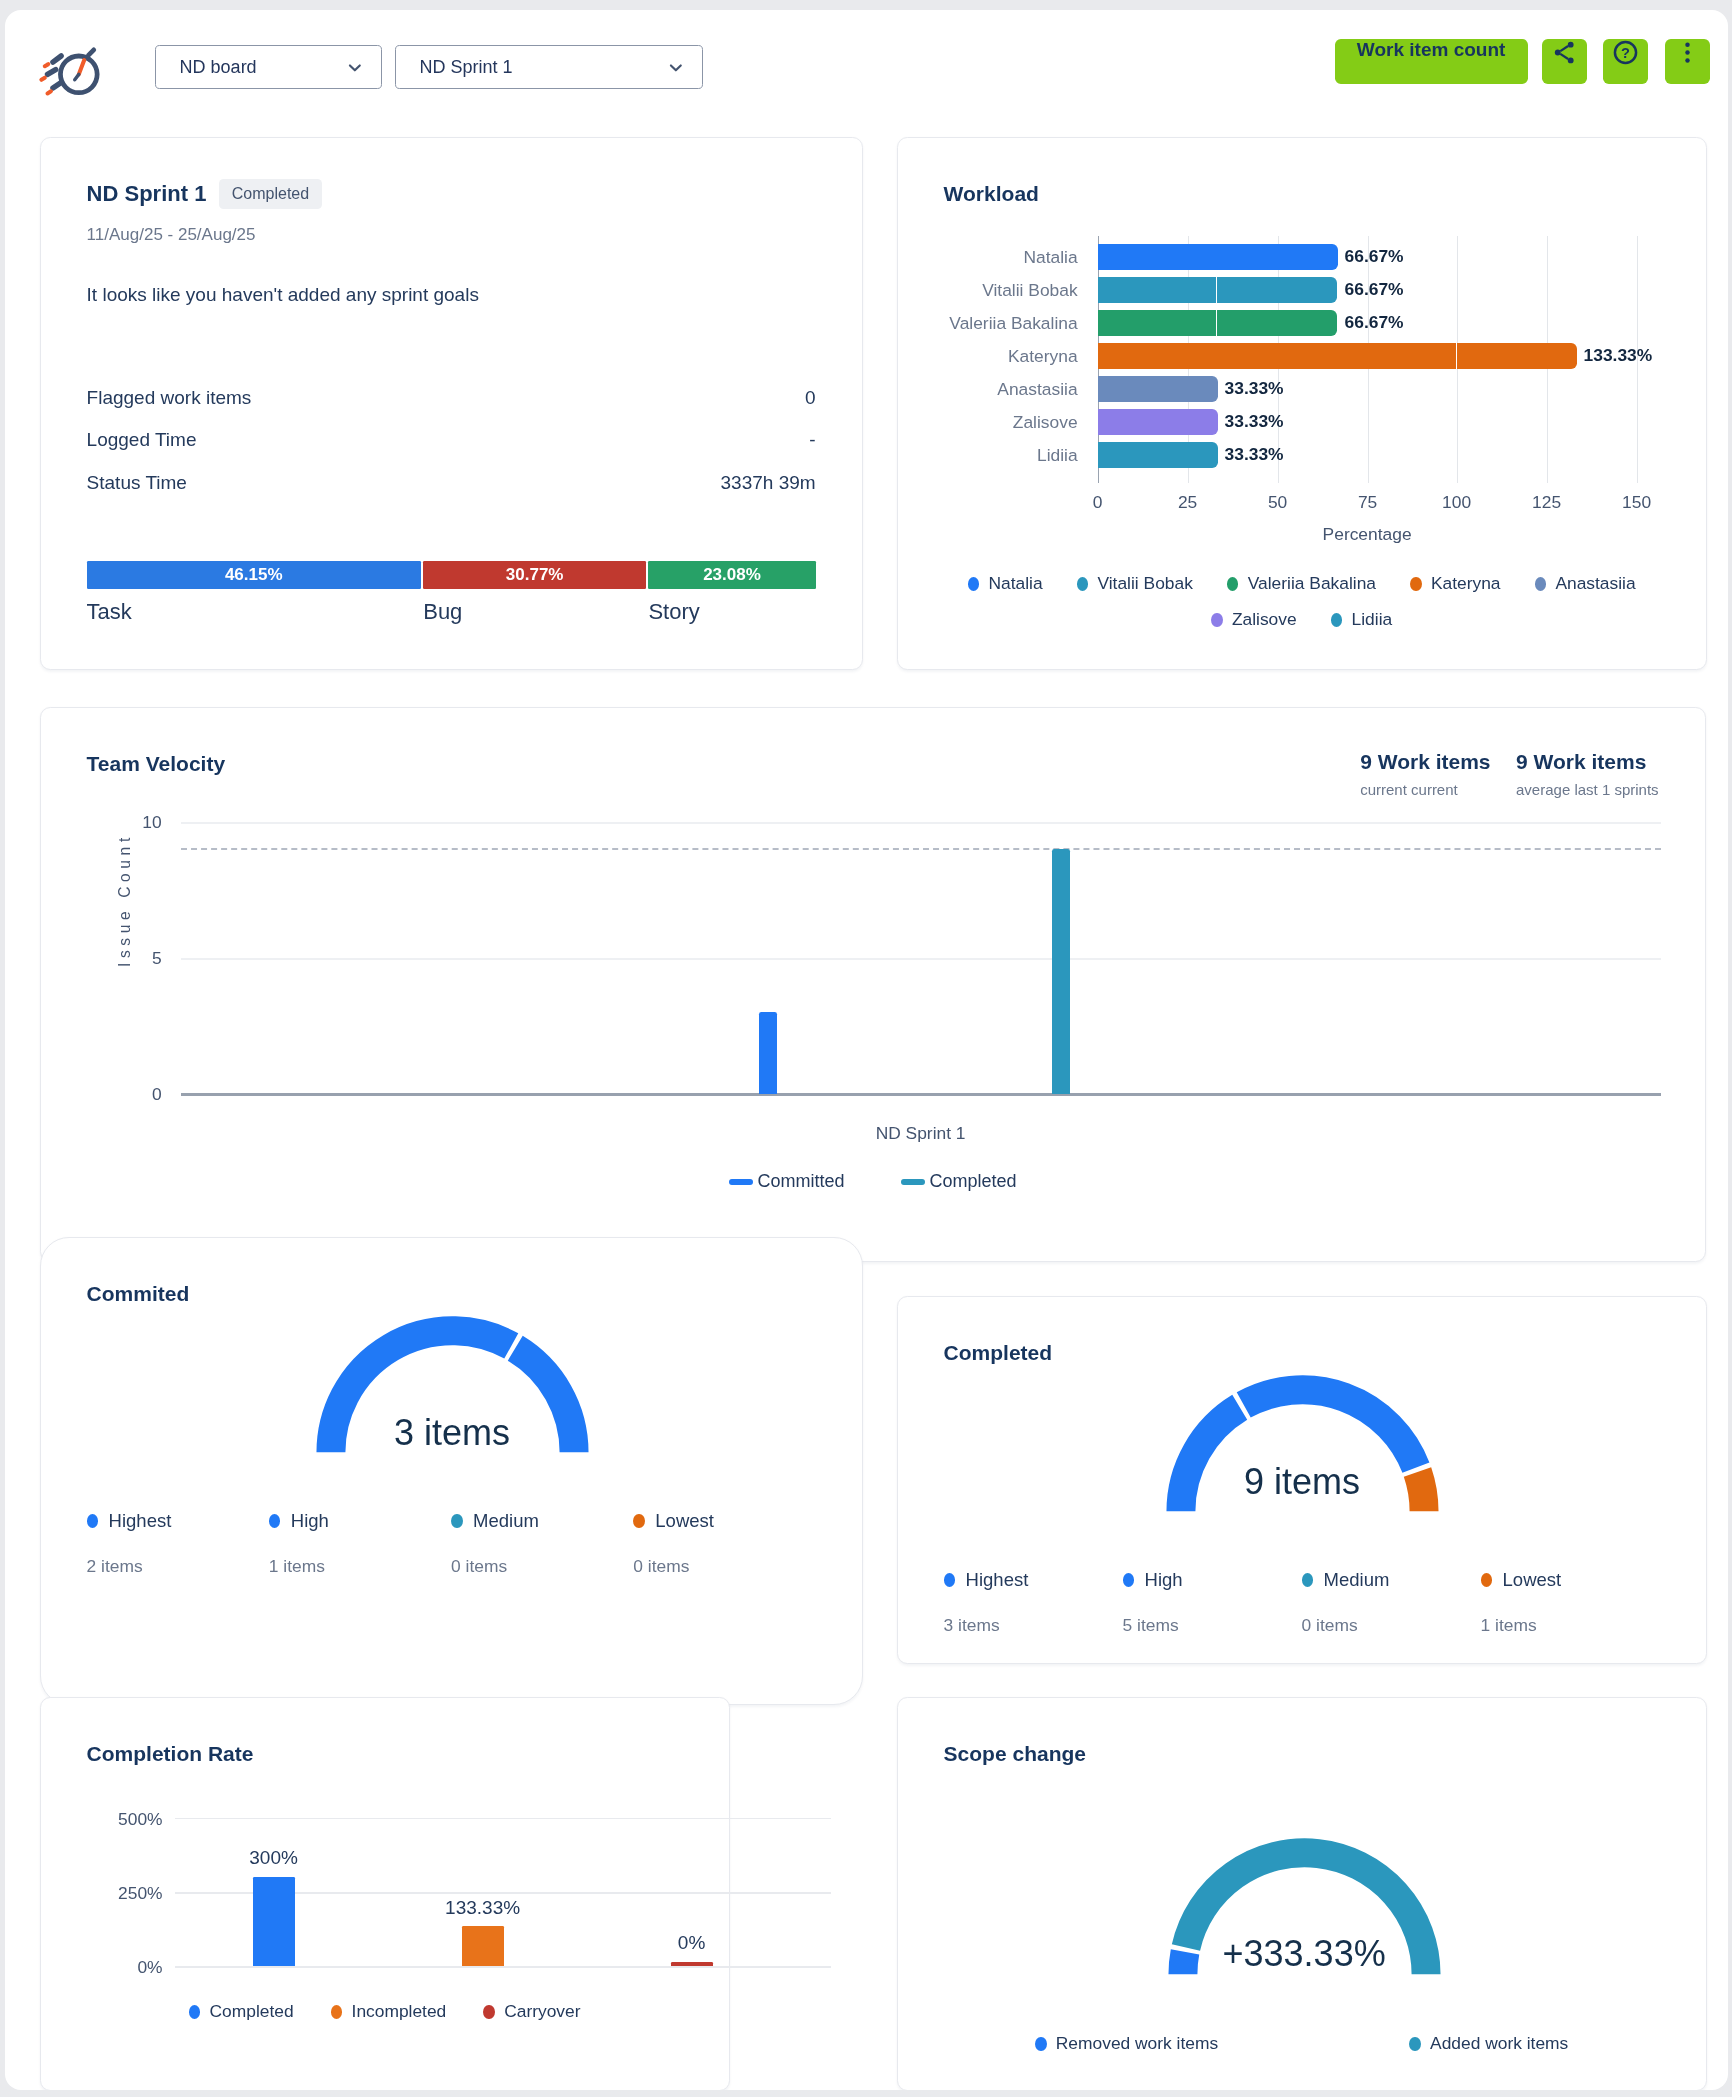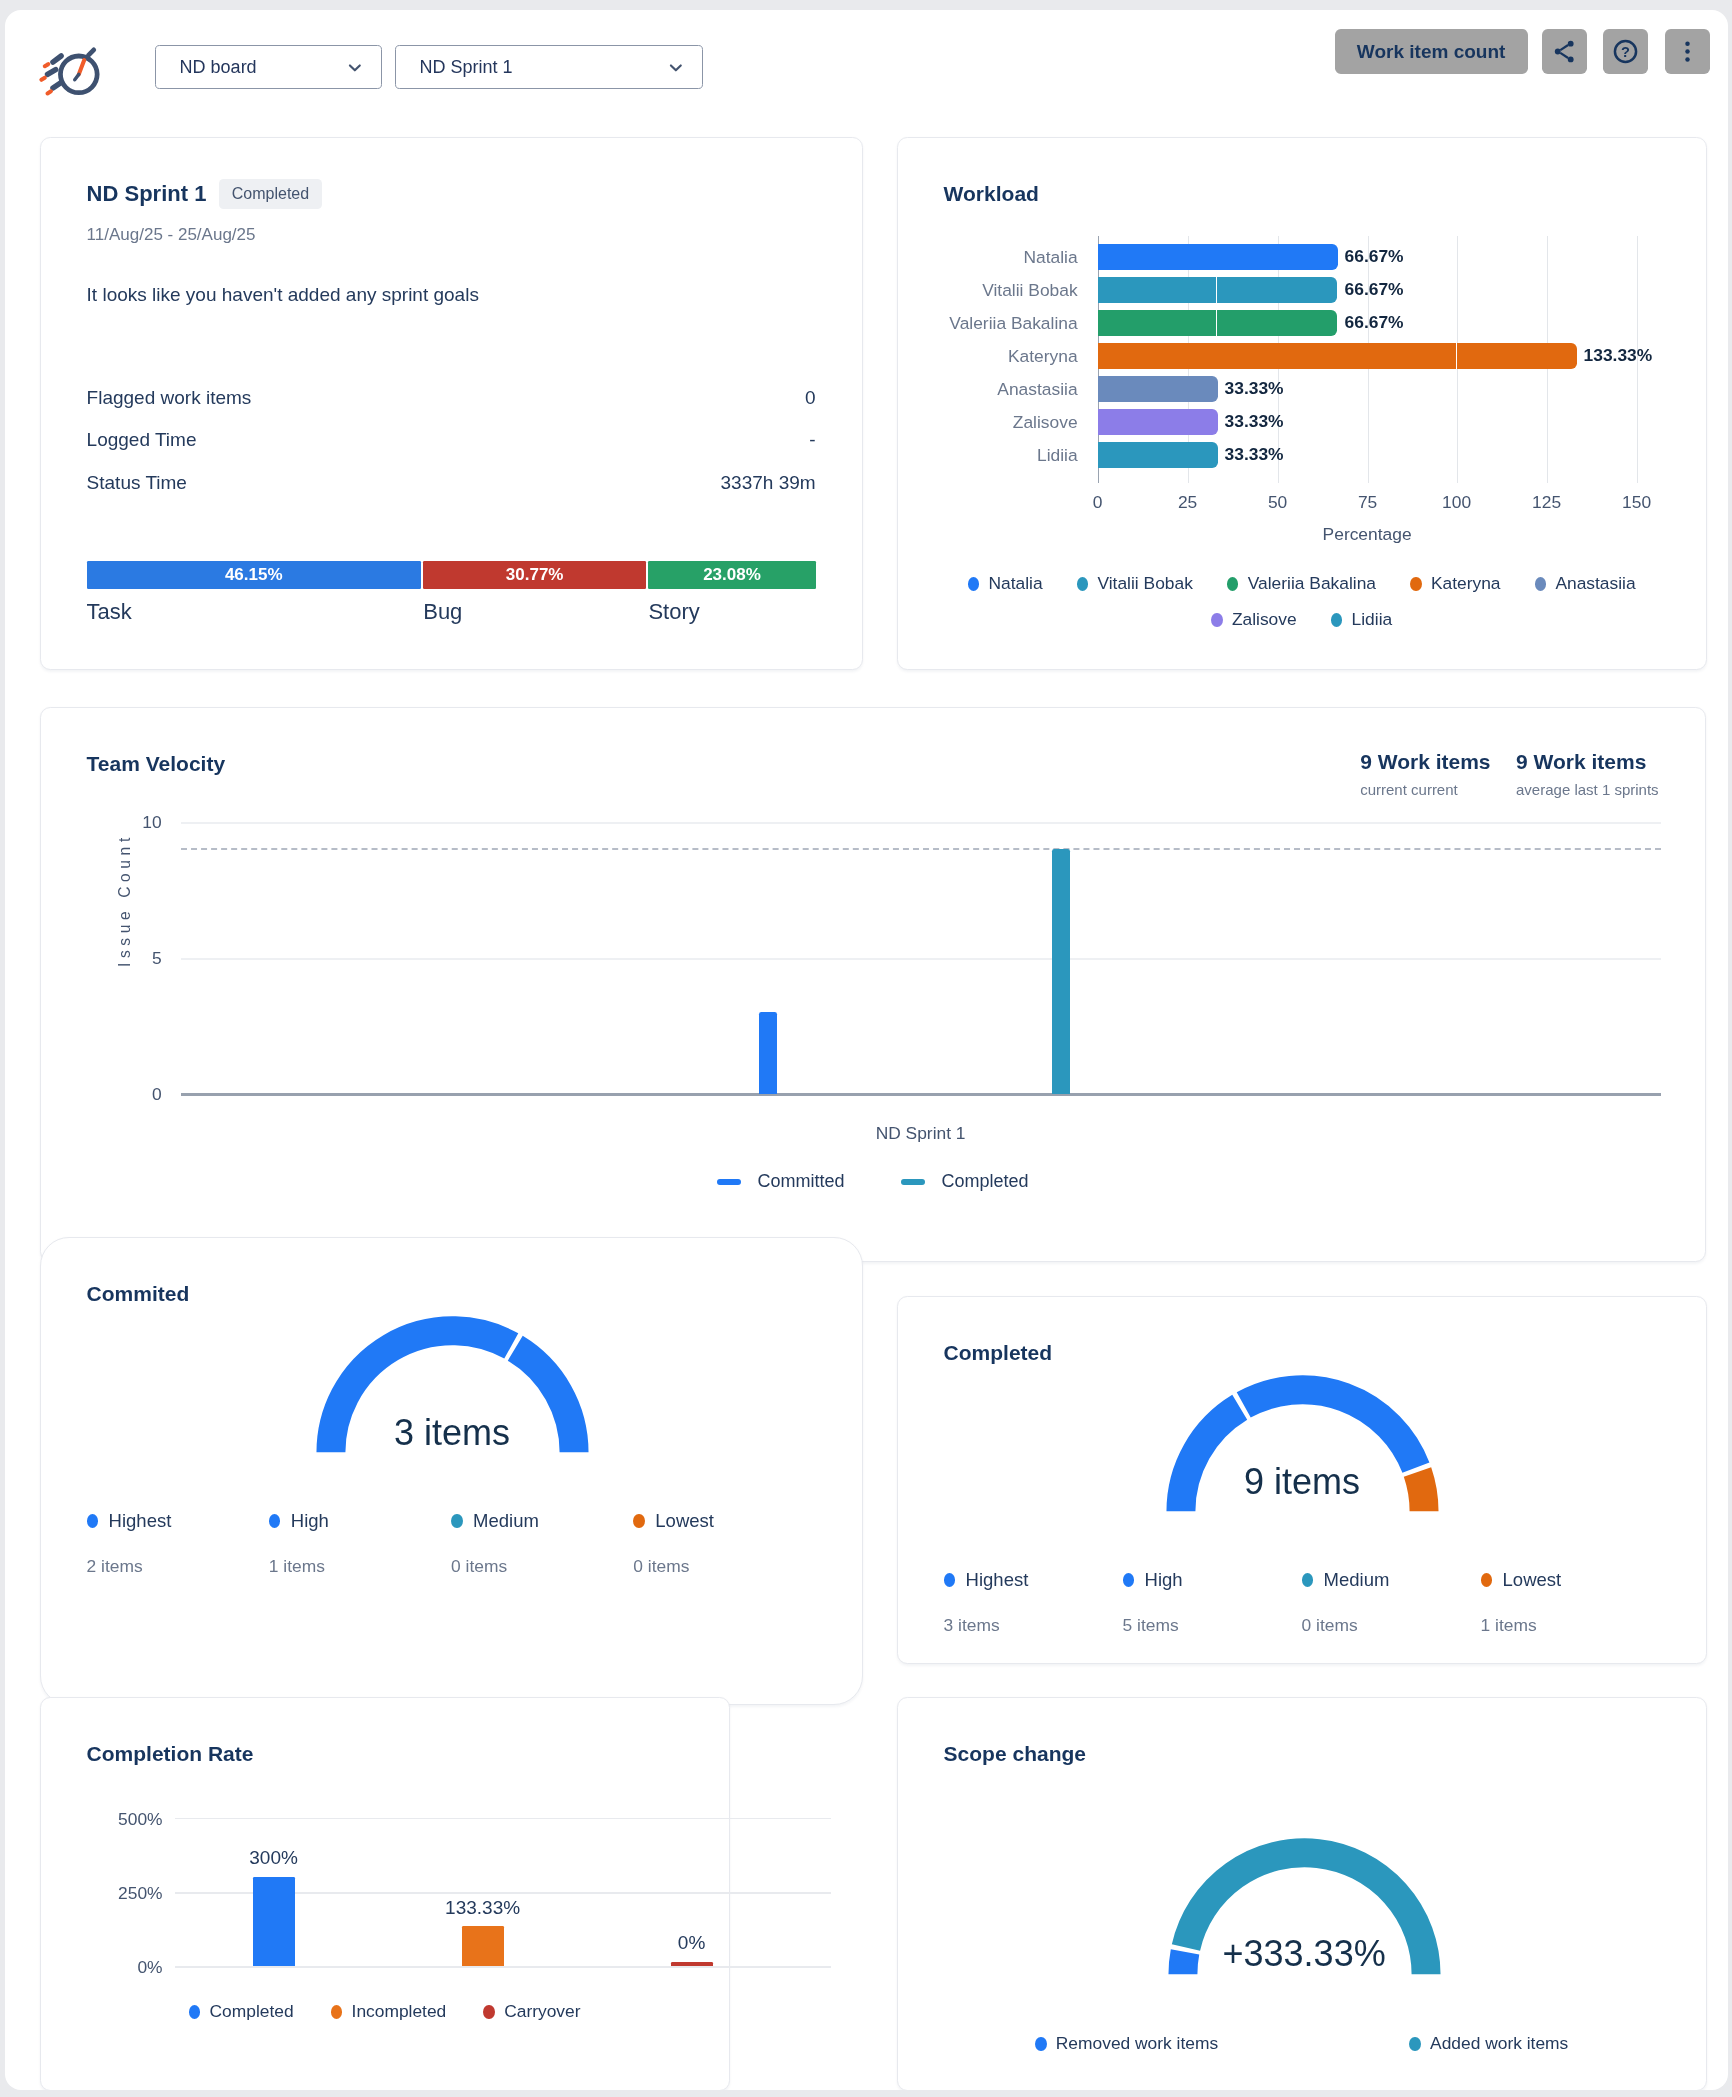--- a/index.html
+++ b/index.html
@@ -5,21 +5,21 @@
   * { margin:0; padding:0; box-sizing:border-box; }
   html,body { width:1733px; height:2097px; background:#e9eaed; font-family:"Liberation Sans","DejaVu Sans",sans-serif; color:#17355e; }
   #window { position:absolute; left:4.6px; top:10.4px; width:1723px; height:2080px; background:#ffffff; border-radius:16px; overflow:hidden; }
 
   
   .hdr-logo { position:absolute; left:33px; top:29px; width:68px; height:68px; }
   .dropdown { position:absolute; top:35px; height:44px; background:#fff; border:1.2px solid #8b95a7; border-radius:4.6px; display:flex; align-items:center; padding:0 16px 0 24px; font-size:18px; color:#24365c; cursor:pointer; }
   #board-dd { left:150px; width:227px;padding-left:24px; }
   #sprint-dd { left:390px; width:308px; }
   .dd-chev { margin-left:auto; width:19.7px; height:19.7px; }
-  .hdr-btn { position:absolute; top:19px; height:45px; background:#a3a3a3; border-radius:5.8px; display:flex; align-items:center; justify-content:center; cursor:pointer; }
+  .hdr-btn { position:absolute; top:29px; height:45px; background:#84cc16; border-radius:5.8px; display:flex; align-items:flex-start; justify-content:center; cursor:pointer; }
   #wic-btn { left:1330px; width:193px; font-size:19px; font-weight:700; color:#17355e; }
   #share-btn { left:1537px; width:45px; }
   #help-btn  { left:1598px; width:45px; }
   #more-btn  { left:1660px; width:45px; }
   .hdr-icon { width:27px; height:27px; }
 
   
   .card { position:absolute; background:#fff; border:1.2px solid #e7e9ee; border-radius:10.4px; box-shadow:0 1.2px 2.9px rgba(23,43,77,.05); }
   #sprint-card    { left:35px;   top:127px;  width:823px; height:533px; }
   #workload-card  { left:892px; top:127px;  width:810px; height:533px; }
@@ -63,21 +63,21 @@
   .tv-stat-cap { margin-top:7px; font-size:15px; color:#6b778c; }
   .tv-plot { position:absolute; left:140px; top:114px; width:1480px; height:272px; }
   .tv-grid { position:absolute; left:0; right:0; height:1.7px; background:#eef0f3; }
   .tv-base { position:absolute; left:0; right:0; bottom:-1.2px; height:2.3px; background:#98a1ae; }
   .tv-avg { position:absolute; left:0; right:0; border-top:2.3px dashed #b6bcc7; }
   .tv-bar { position:absolute; bottom:0; width:18.5px; border-radius:2.3px 2.3px 0 0; }
   .tv-ytick { position:absolute; width:46px; text-align:right; left:75px; font-size:17.4px; color:#44546f; }
   .tv-ylabel { position:absolute; left:17.4px; top:250px; transform:rotate(-90deg) translateX(50%); transform-origin:center; font-size:15.6px; color:#44546f; letter-spacing:4.6px; white-space:nowrap; }
   .tv-cat { position:absolute; left:140px; width:1480px; top:415px; text-align:center; font-size:17.4px; color:#44546f; }
   .tv-legend { position:absolute; left:0; right:0; top:463px; display:flex; justify-content:center; gap:56px; }
-  .tv-lg { display:flex; align-items:center; gap:17px; font-size:18px; color:#243a5c; cursor:pointer; }
+  .tv-lg { display:flex; align-items:center; gap:5px; font-size:18px; color:#243a5c; cursor:pointer; }
   .tv-dash { width:24px; height:5.8px; border-radius:2.9px; }
 
   
   .gauge-svg { position:absolute; }
   .gauge-label { position:absolute; width:301px; text-align:center; font-size:36px; font-weight:500; color:#15304b; }
   .pl-grid { position:absolute; left:46px; right:46px; top:272px; display:grid; grid-template-columns:repeat(4,1fr); }
   .pl-item { display:flex; align-items:center; gap:10.4px; font-size:18.5px; color:#243a5c; cursor:pointer; }
   .pl-count { margin-top:24px; font-size:17.4px; color:#6b778c; }
 
   

